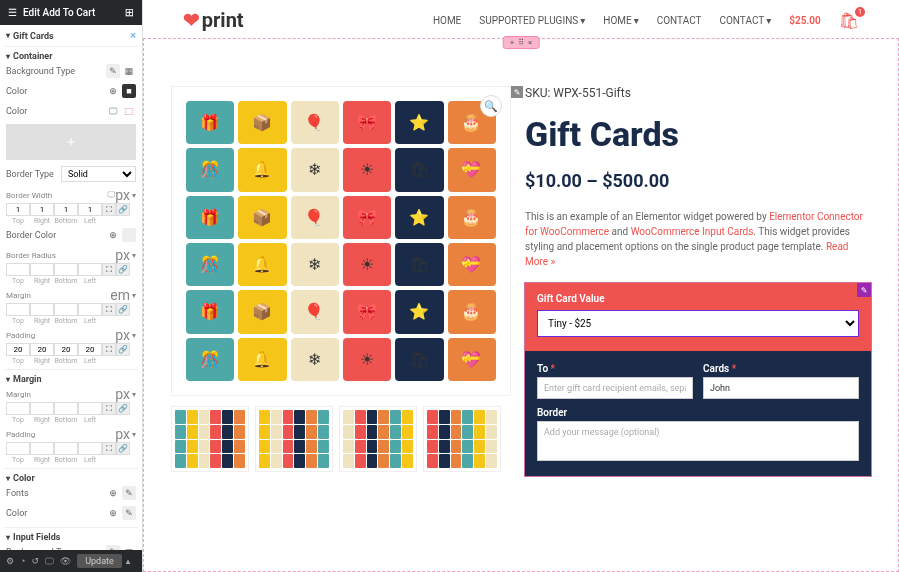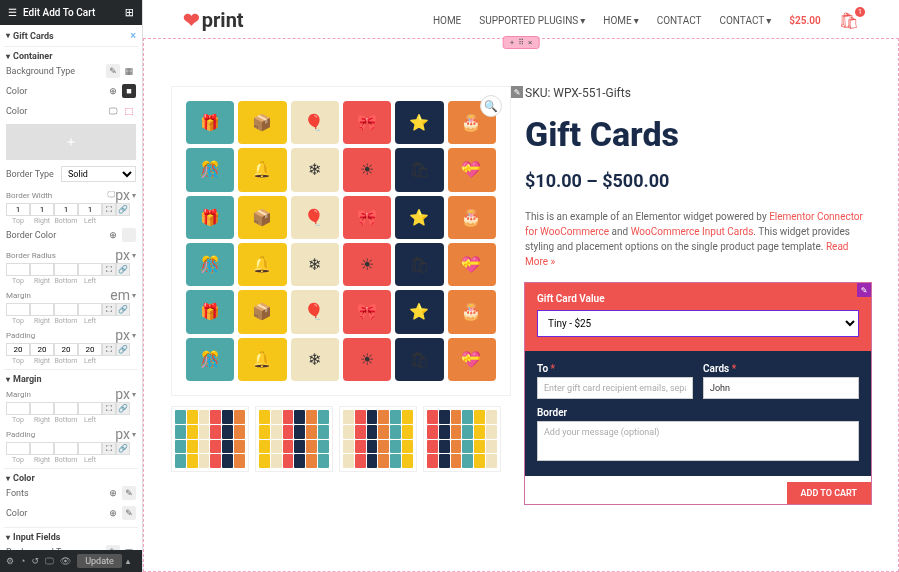--- a/index.html
+++ b/index.html
@@ -558,20 +558,17 @@
               <div class="fld">
                 <div class="fld-label"><span>Cards</span> <span class="req">*</span></div>
                 <input value="John" style="">
               </div>
             </div>
             <div class="fld" style="margin-top:8px">
               <div class="fld-label">Border</div>
               <textarea placeholder="Add your message (optional)" style=""></textarea>
             </div>
           </div>
-          <div class="addcart">
-            <button>ADD TO CART</button>
-          </div>
         </div>
       </div>
     </div>
   </div>
 </div>
 
 </body></html>

